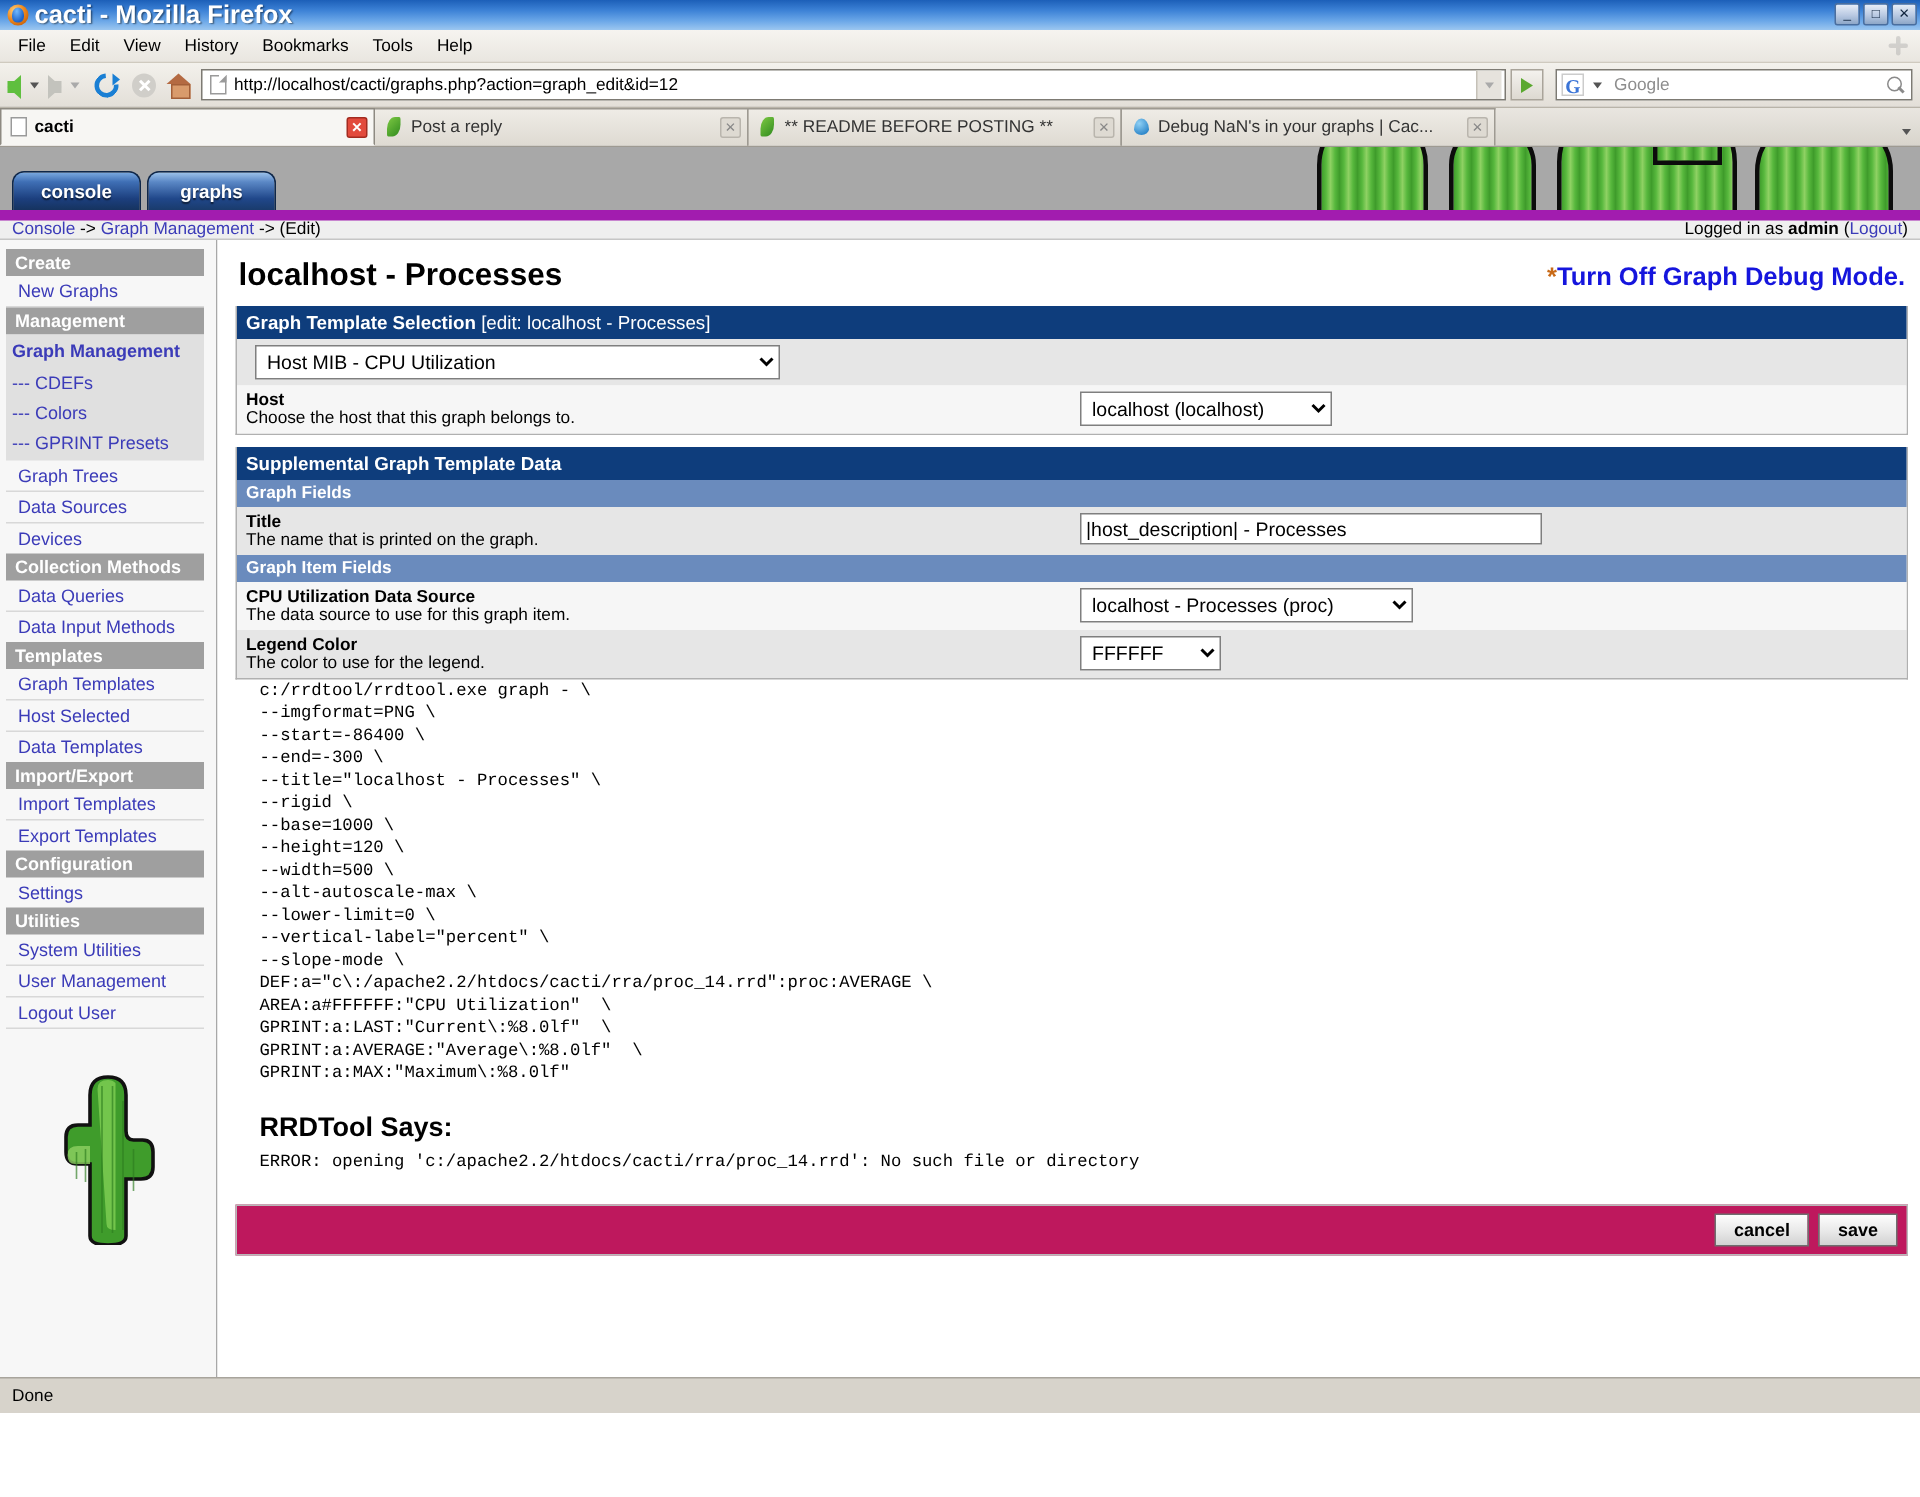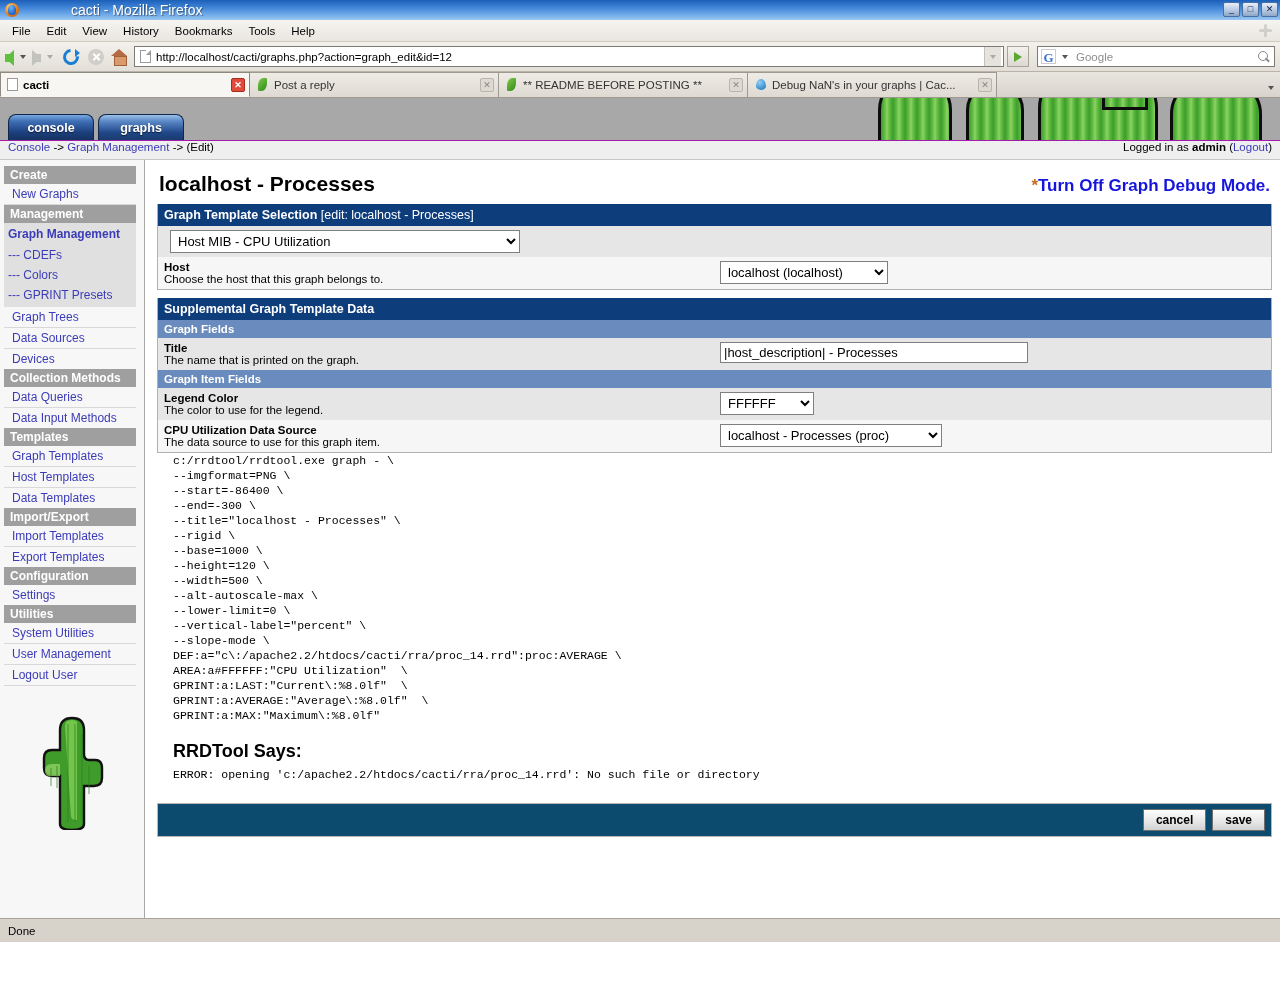--- a/index.html
+++ b/index.html
@@ -25,24 +25,23 @@
     border-radius: 50%;
     background: radial-gradient(circle at 35% 30%, #ffd27f 0%, #f08a1e 45%, #b34d00 100%);
     position: relative; flex: none;
   }
   .win-title-ico::after {
     content: ""; position: absolute; left: 3px; top: 2px;
     width: 8px; height: 10px; border-radius: 50% 50% 40% 40%;
     background: radial-gradient(ellipse at 40% 25%, #6fb8ff 0%, #1d63c9 70%);
   }
   .win-title-text {
-    color: #ffffff; font-size: 14px; font-weight: normal;
+    color: #ffffff; font-size: 17px; font-weight: bold;
     text-shadow: 1px 1px 1px rgba(0,0,0,.45);
     white-space: nowrap;
-    margin-left: 48px;
   }
   .win-btns { position: absolute; right: 2px; top: 2px; display: flex; gap: 2px; }
   .win-btn {
     width: 17px; height: 15px;
     background: linear-gradient(to bottom, #e8eef8 0%, #b9c9e2 55%, #8da7c8 100%);
     border: 1px solid #4a6e9e;
     border-radius: 2px;
     font-size: 9px; line-height: 13px; text-align: center;
     color: #10243e; font-family: "Liberation Sans", sans-serif;
   }
@@ -290,23 +289,23 @@
     margin-right: 4px;
     text-shadow: 0 1px 1px rgba(0,0,0,.6);
   }
   .ctab.sel {
     background: linear-gradient(to bottom, #9cc2ea 0%, #5b88c6 25%, #20478a 70%, #1a3b6c 100%);
   }
 
   .breadcrumb-bar {
     height: 20px;
     background: #efefef;
-    border-top: 1px solid #a21caf;
+    border-top: 7px solid #a21caf;
     border-bottom: 1px solid #c6c6c6;
-    display: flex; align-items: flex-start;
+    display: flex; align-items: flex-end;
     padding: 0 8px;
     font-size: 11.5px;
   }
   .bc-left a { color: #3b3bb8; text-decoration: none; }
   .bc-left { color: #000; }
   .bc-right { margin-left: auto; color: #000; }
   .bc-right b { color: #000; }
   .bc-right a { color: #3b3bb8; text-decoration: none; }
 
   .page-body { display: flex; height: 758px; }
@@ -411,21 +410,21 @@
   }
   pre.err {
     font-family: "Liberation Mono", monospace;
     font-size: 11.5px;
     margin: 4px 0 0 16px;
     color: #000;
   }
   .actionbar {
     margin-top: 22px;
     border: 1px solid #b8b8b8;
-    background: #0c4a6e;
+    background: #be185d;
     padding: 5px 6px;
     display: flex; justify-content: flex-end; gap: 6px;
   }
   .btn {
     font-family: "Liberation Sans", sans-serif;
     font-size: 12px; font-weight: bold;
     padding: 3px 12px;
     background: linear-gradient(to bottom, #fdfdfd 0%, #e8e8e8 55%, #d2d2d2 100%);
     border: 1px solid #6e6e6e;
     color: #000;
@@ -557,21 +556,21 @@
       <a class="side-link side-sub" href="#">--- GPRINT Presets</a>
     </div>
     <a class="side-link" href="#">Graph Trees</a>
     <a class="side-link" href="#">Data Sources</a>
     <a class="side-link nb" href="#">Devices</a>
     <div class="side-head">Collection Methods</div>
     <a class="side-link" href="#">Data Queries</a>
     <a class="side-link nb" href="#">Data Input Methods</a>
     <div class="side-head">Templates</div>
     <a class="side-link" href="#">Graph Templates</a>
-    <a class="side-link" href="#">Host Templates</a>
+    <a class="side-link" href="#">Host Selected</a>
     <a class="side-link nb" href="#">Data Templates</a>
     <div class="side-head">Import/Export</div>
     <a class="side-link" href="#">Import Templates</a>
     <a class="side-link nb" href="#">Export Templates</a>
     <div class="side-head">Configuration</div>
     <a class="side-link nb" href="#">Settings</a>
     <div class="side-head">Utilities</div>
     <a class="side-link" href="#">System Utilities</a>
     <a class="side-link" href="#">User Management</a>
     <a class="side-link" href="#">Logout User</a>
@@ -640,40 +639,40 @@
           <div class="flabel">Title</div>
           <div class="fdesc">The name that is printed on the graph.</div>
         </div>
         <div class="fright">
           <input class="ctext inp-w1" type="text" value="|host_description| - Processes" style="">
         </div>
       </div>
 
       <div class="subbar">Graph Item Fields</div>
 
+      <div class="frow white">
+        <div class="fleft">
+          <div class="flabel">CPU Utilization Data Source</div>
+          <div class="fdesc">The data source to use for this graph item.</div>
+        </div>
+        <div class="fright">
+          <select class="cselect sel-w4">
+            <option>localhost - Processes (proc)</option>
+          </select>
+        </div>
+      </div>
+
       <div class="frow alt">
         <div class="fleft">
           <div class="flabel">Legend Color</div>
           <div class="fdesc">The color to use for the legend.</div>
         </div>
         <div class="fright">
           <select class="cselect sel-w3">
             <option>FFFFFF</option>
-          </select>
-        </div>
-      </div>
-
-      <div class="frow white">
-        <div class="fleft">
-          <div class="flabel">CPU Utilization Data Source</div>
-          <div class="fdesc">The data source to use for this graph item.</div>
-        </div>
-        <div class="fright">
-          <select class="cselect sel-w4">
-            <option>localhost - Processes (proc)</option>
           </select>
         </div>
       </div>
     </div>
 
     <pre class="cmd">c:/rrdtool/rrdtool.exe graph - \
 --imgformat=PNG \
 --start=-86400 \
 --end=-300 \
 --title="localhost - Processes" \

